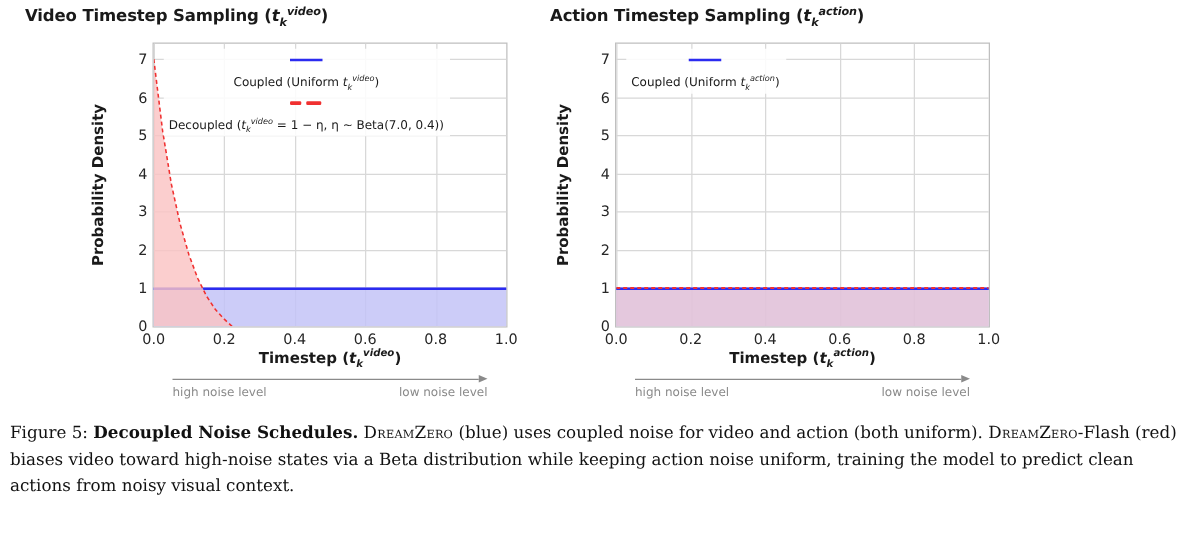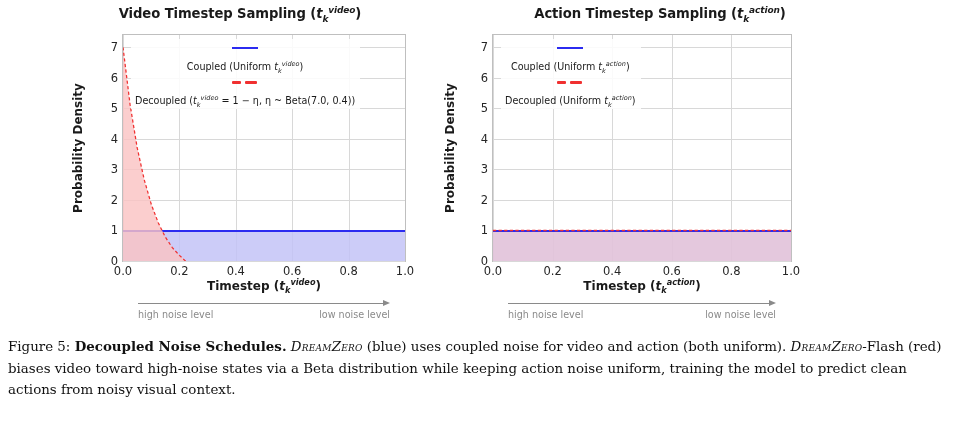--- a/index.html
+++ b/index.html
@@ -7,21 +7,21 @@
     width:960px;height:428px;background:#ffffff;
     font-family:"DejaVu Sans","Liberation Sans",sans-serif;
     overflow:hidden;position:relative;
   }
   .figure{position:absolute;left:0;top:0;width:960px;height:330px;}
   .panel{position:absolute;top:0;width:440px;height:330px;}
   .panel.left{left:20px;}
   .panel.right{left:440px;}
 
   .panel-title{
-    position:absolute;left:0;right:0;top:6px;text-align:center;
+    position:absolute;left:0;right:0;top:6px;text-align:left;
     font-size:13.2px;font-weight:bold;color:#1a1a1a;letter-spacing:-0.1px;
     white-space:nowrap;
   }
 
   
   .axes{
     position:absolute;left:102px;top:34px;width:284px;height:228px;
     background:#ffffff;border:1px solid #bfbfbf;box-sizing:border-box;
   }
   .panel.right .axes{left:52px;width:300px;}
@@ -95,21 +95,21 @@
   sub,sup{font-size:.68em;line-height:0;}
   .it{font-style:italic;}
 
   
   .caption{
     position:absolute;left:8px;top:336px;width:944px;
     font-family:"DejaVu Serif","Liberation Serif",serif;
     font-size:13.4px;line-height:1.62;color:#111;text-align:left;
   }
   .caption b{font-weight:bold;}
-  .sc{font-variant:small-caps;letter-spacing:.2px;font-style:italic;}
+  .sc{font-variant:small-caps;letter-spacing:.2px;}
 </style>
 </head>
 <body>
 
 <div class="figure">
 
   <div class="panel left">
     <div class="panel-title">
       <span>Video Timestep Sampling (</span><span class="it">t</span><sub class="it">k</sub><sup class="it">video</sup><span>)</span>
     </div>
@@ -234,27 +234,20 @@
       <div class="xtick" style="left:80%">0.8</div>
       <div class="xtick" style="left:100%">1.0</div>
 
       <div class="legend">
         <div class="legend-row">
           <span class="swatch">
               <i class="solid"></i>
             </span>
           <span class="legend-text"><span>Coupled (Uniform </span><span class="it">t</span><sub class="it">k</sub><sup class="it">action</sup><span>)</span></span>
         </div>
-        <div class="legend-row">
-          <span class="swatch">
-              <i class="dash1"></i>
-              <i class="dash2"></i>
-            </span>
-          <span class="legend-text"><span>Decoupled (Uniform </span><span class="it">t</span><sub class="it">k</sub><sup class="it">action</sup><span>)</span></span>
-        </div>
       </div>
     </div>
 
     <div class="xlabel">
       <span>Timestep (</span><span class="it">t</span><sub class="it">k</sub><sup class="it">action</sup><span>)</span>
     </div>
 
     <div class="noise-arrow">
       <span class="shaft"></span>
         <span class="head"></span>

